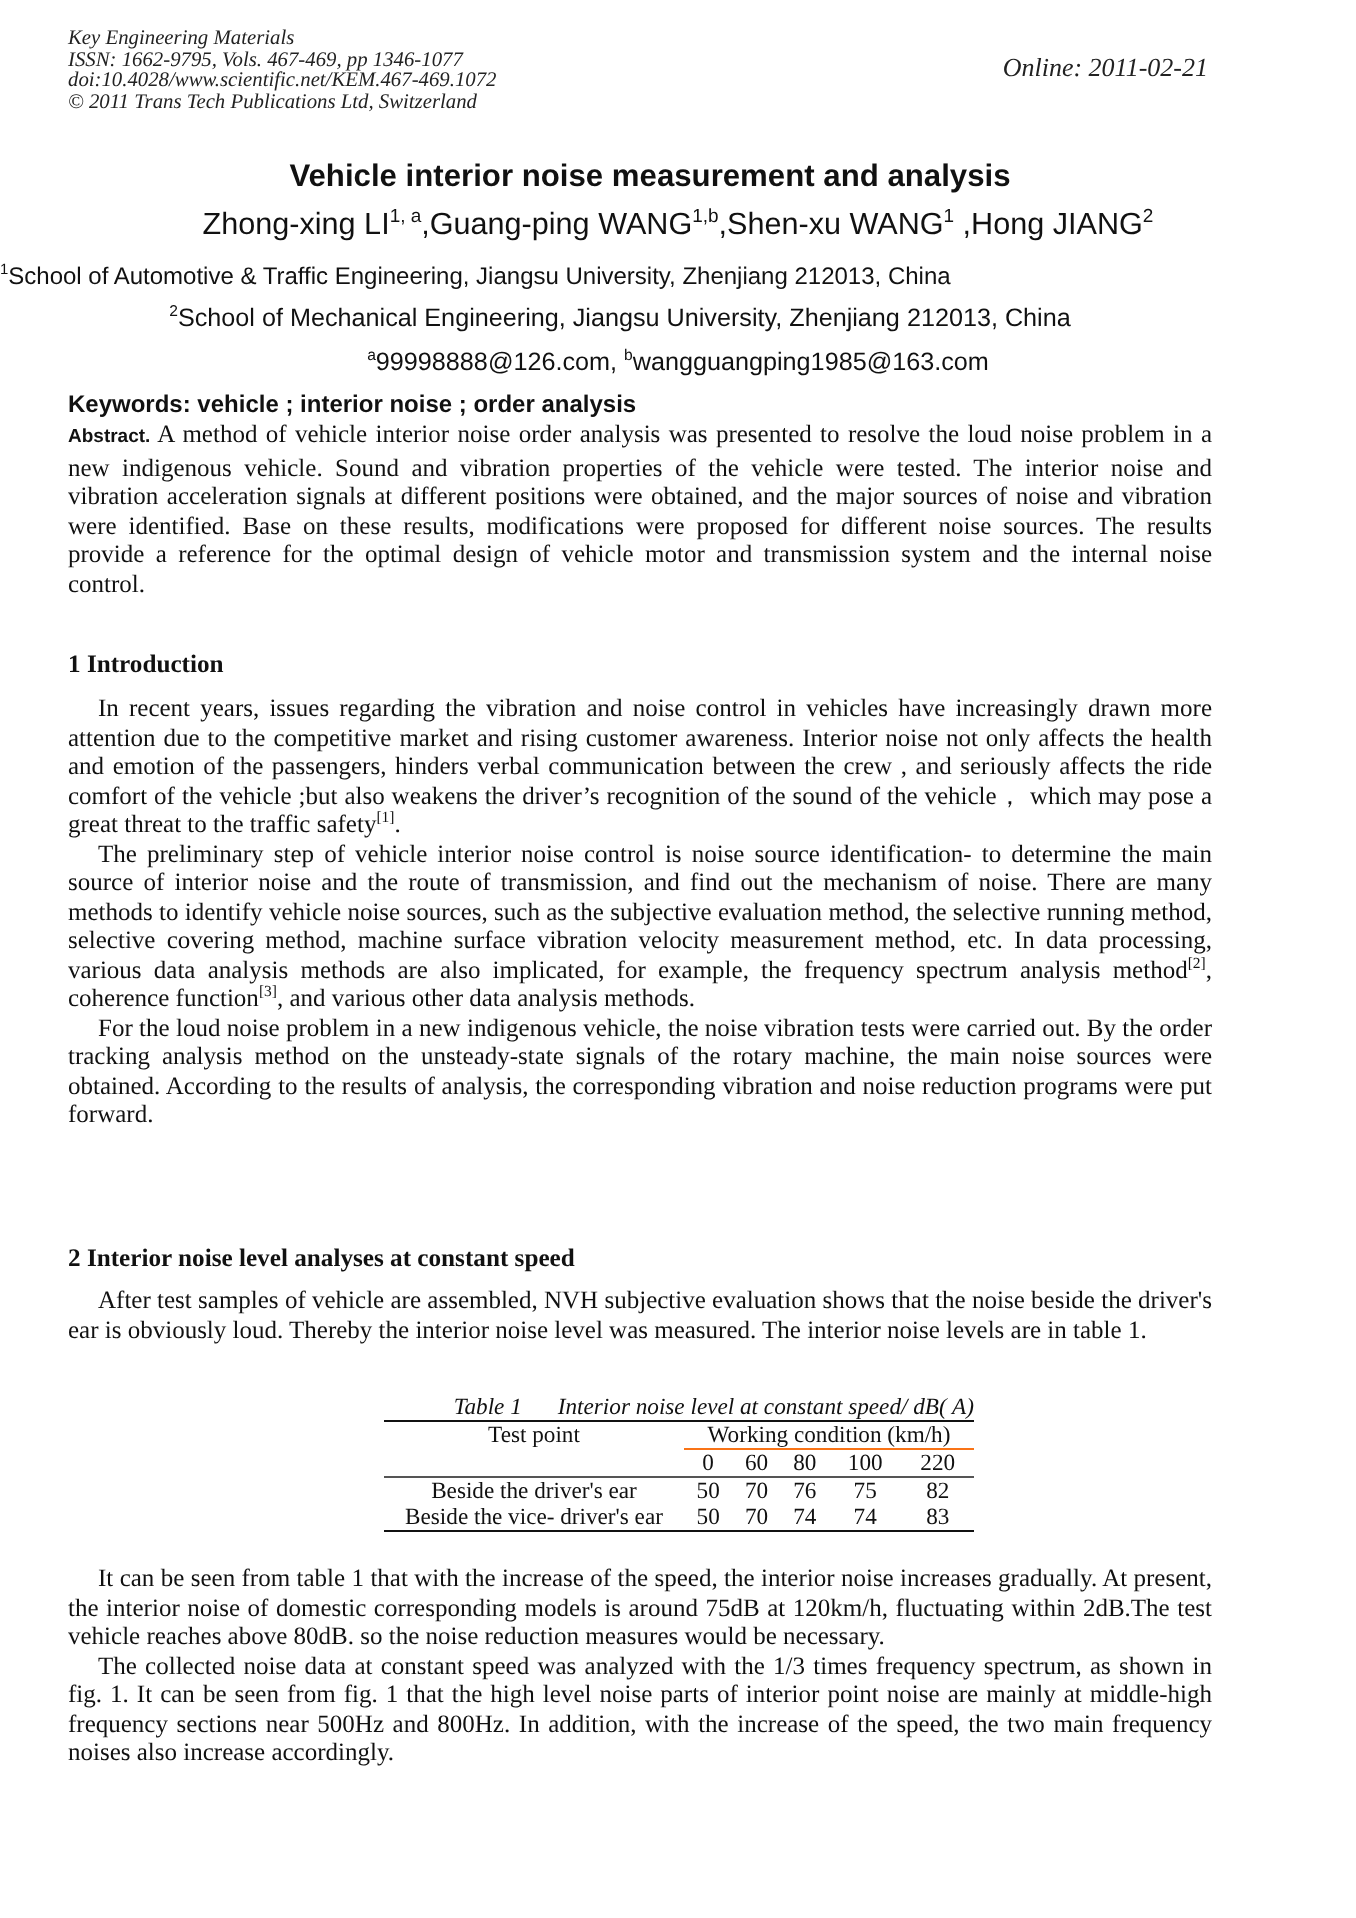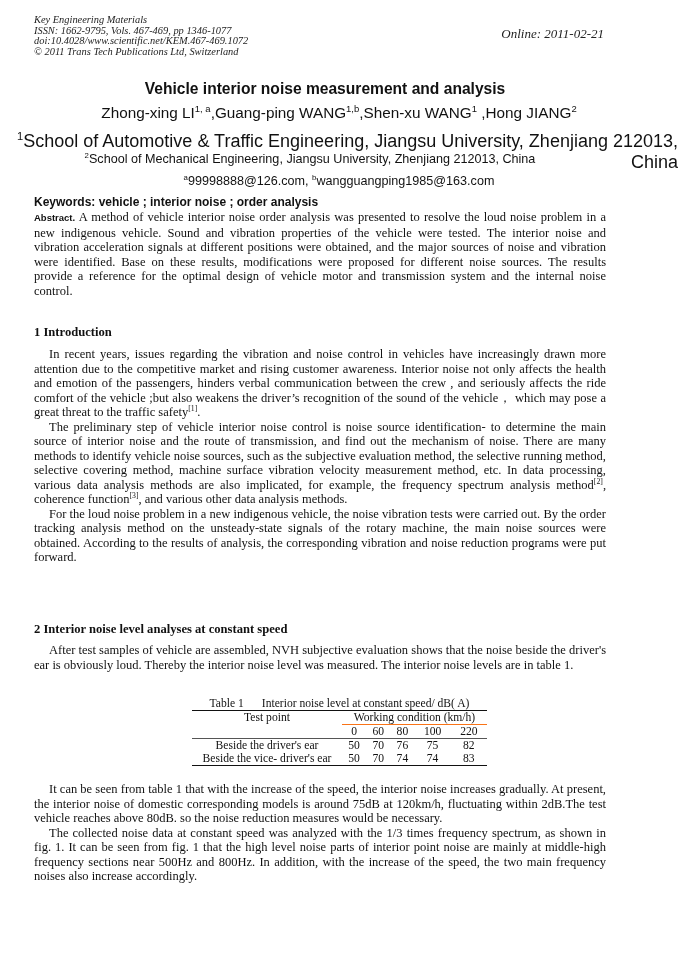--- a/index.html
+++ b/index.html
@@ -1,34 +1,34 @@
 <!DOCTYPE html>
 <html><head>
 <meta charset="utf-8">
 <style>
   html, body { margin: 0; padding: 0; background: #ffffff; }
   body { width: 678px; height: 959px; position: relative; overflow: hidden; color: #111; }
   .hdr { position: absolute; left: 34px; top: 15px; font-family: "Liberation Serif", serif; font-style: italic; font-size: 10.4px; line-height: 10.6px; color: #222; }
   .hdr-right { position: absolute; right: 74px; top: 29px; font-family: "Liberation Serif", serif; font-style: italic; font-size: 13px; line-height: 10.6px; color: #222; }
   .title { position: absolute; left: 0; width: 650px; top: 80px; text-align: center; font-family: "Liberation Sans", sans-serif; font-weight: bold; font-size: 15.6px; }
   .authors { position: absolute; left: 0; width: 678px; top: 104px; text-align: center; font-family: "Liberation Sans", sans-serif; font-size: 15.3px; }
-  .aff1 { position: absolute; left: 0; width: 678px; top: 131px; text-align: right; font-family: "Liberation Sans", sans-serif; font-size: 18px; }
+  .aff1 { position: absolute; left: 0; width: 678px; top: 131px; text-align: left; font-family: "Liberation Sans", sans-serif; font-size: 12px; }
   .aff2 { position: absolute; left: 0; width: 620px; top: 152px; text-align: center; font-family: "Liberation Sans", sans-serif; font-size: 12.6px; }
   .emails { position: absolute; left: 0; width: 678px; top: 174px; text-align: center; font-family: "Liberation Sans", sans-serif; font-size: 12.6px; }
   sup { font-size: 62%; vertical-align: super; line-height: 0; }
   .keywords { position: absolute; left: 34px; top: 195px; font-family: "Liberation Sans", sans-serif; font-weight: bold; font-size: 12px; }
   .body-block { position: absolute; left: 34px; width: 572px; font-family: "Liberation Serif", serif; font-size: 12.5px; line-height: 14.5px; text-align: justify; }
   .body-block p { margin: 0; }
   .indent { text-indent: 15px; }
   .abs-label { font-family: "Liberation Sans", sans-serif; font-weight: bold; font-size: 9.5px; }
   .heading { position: absolute; left: 34px; font-family: "Liberation Serif", serif; font-weight: bold; font-size: 12.6px; }
   .table-wrap { position: absolute; left: 192px; top: 697px; width: 295px; font-family: "Liberation Serif", serif; font-size: 11.6px; }
   table { border-collapse: collapse; width: 100%; }
   td { padding: 0; text-align: center; height: 13px; line-height: 13px; white-space: nowrap; }
-  .caption-row td { border-bottom: 1px solid #111; text-align: center; }
+  .caption-row td { border-bottom: 1px solid #111; text-align: right; font-style: italic; }
   .cond-row td.cond { border-bottom: 1px solid #f97316; }
   .speed-row td { border-bottom: 1.5px solid #555; }
   .last-row td { border-bottom: 1px solid #111; }
 </style>
 </head>
 <body>
 
 <div class="hdr">
   <div>Key Engineering Materials</div>
   <div>ISSN: 1662-9795, Vols. 467-469, pp 1346-1077</div>

